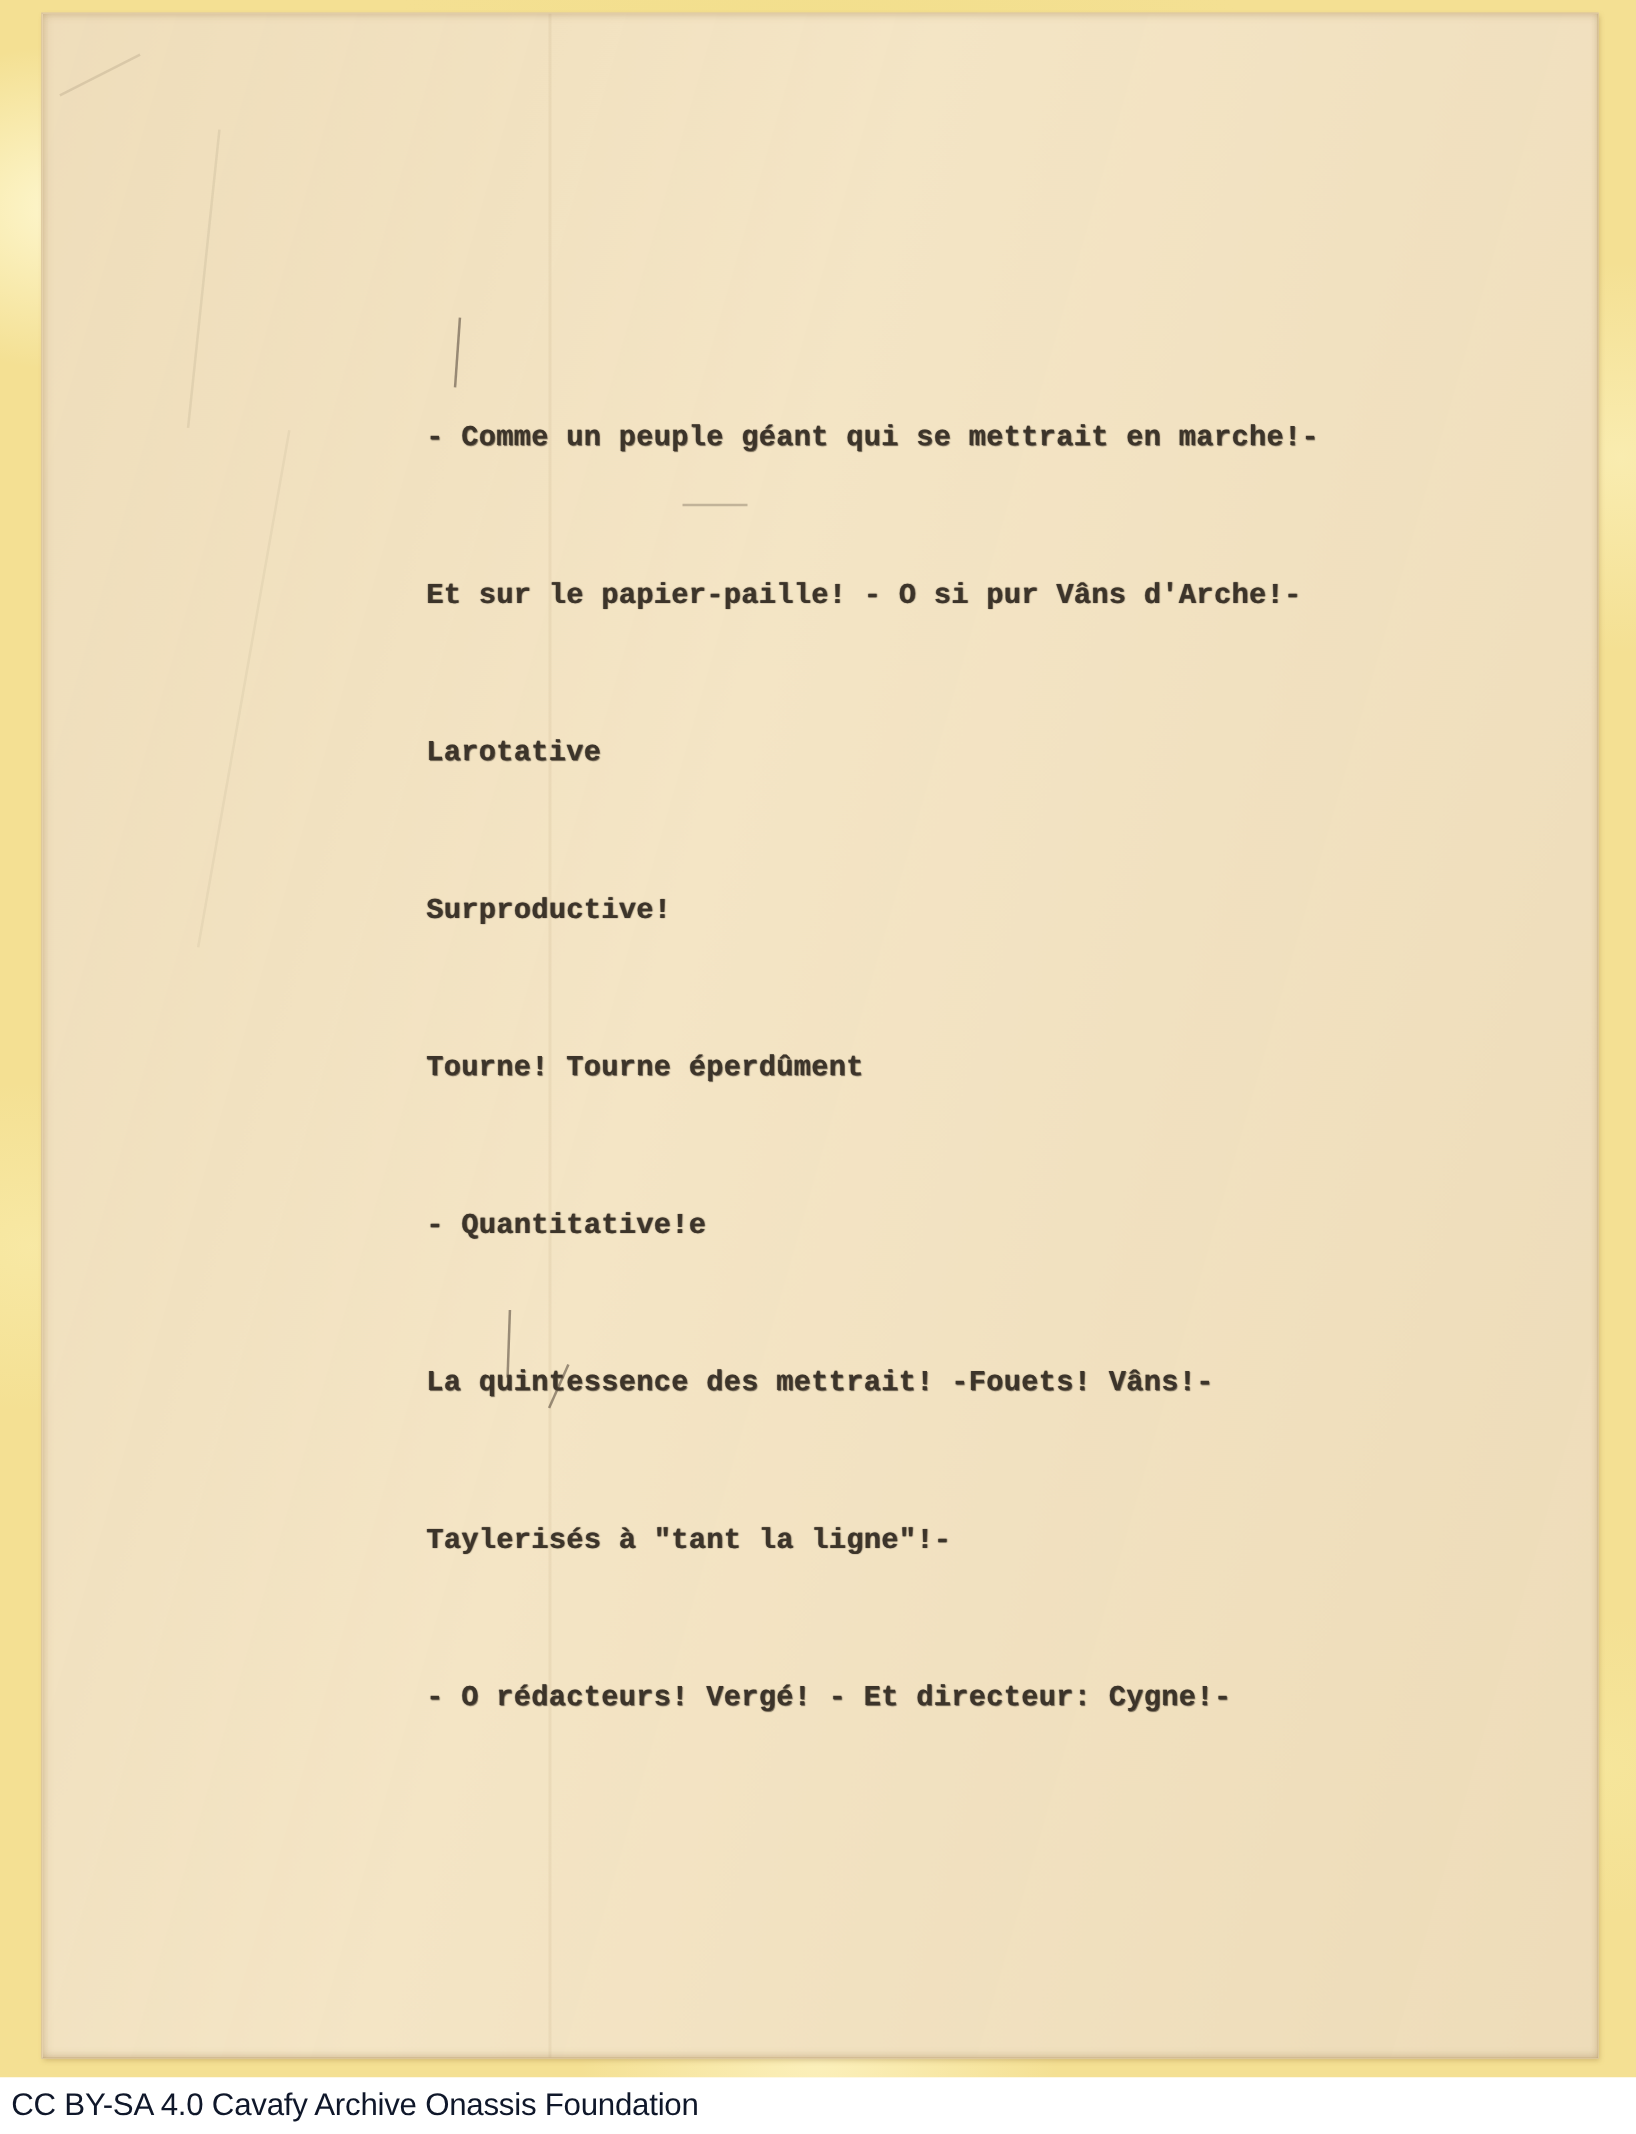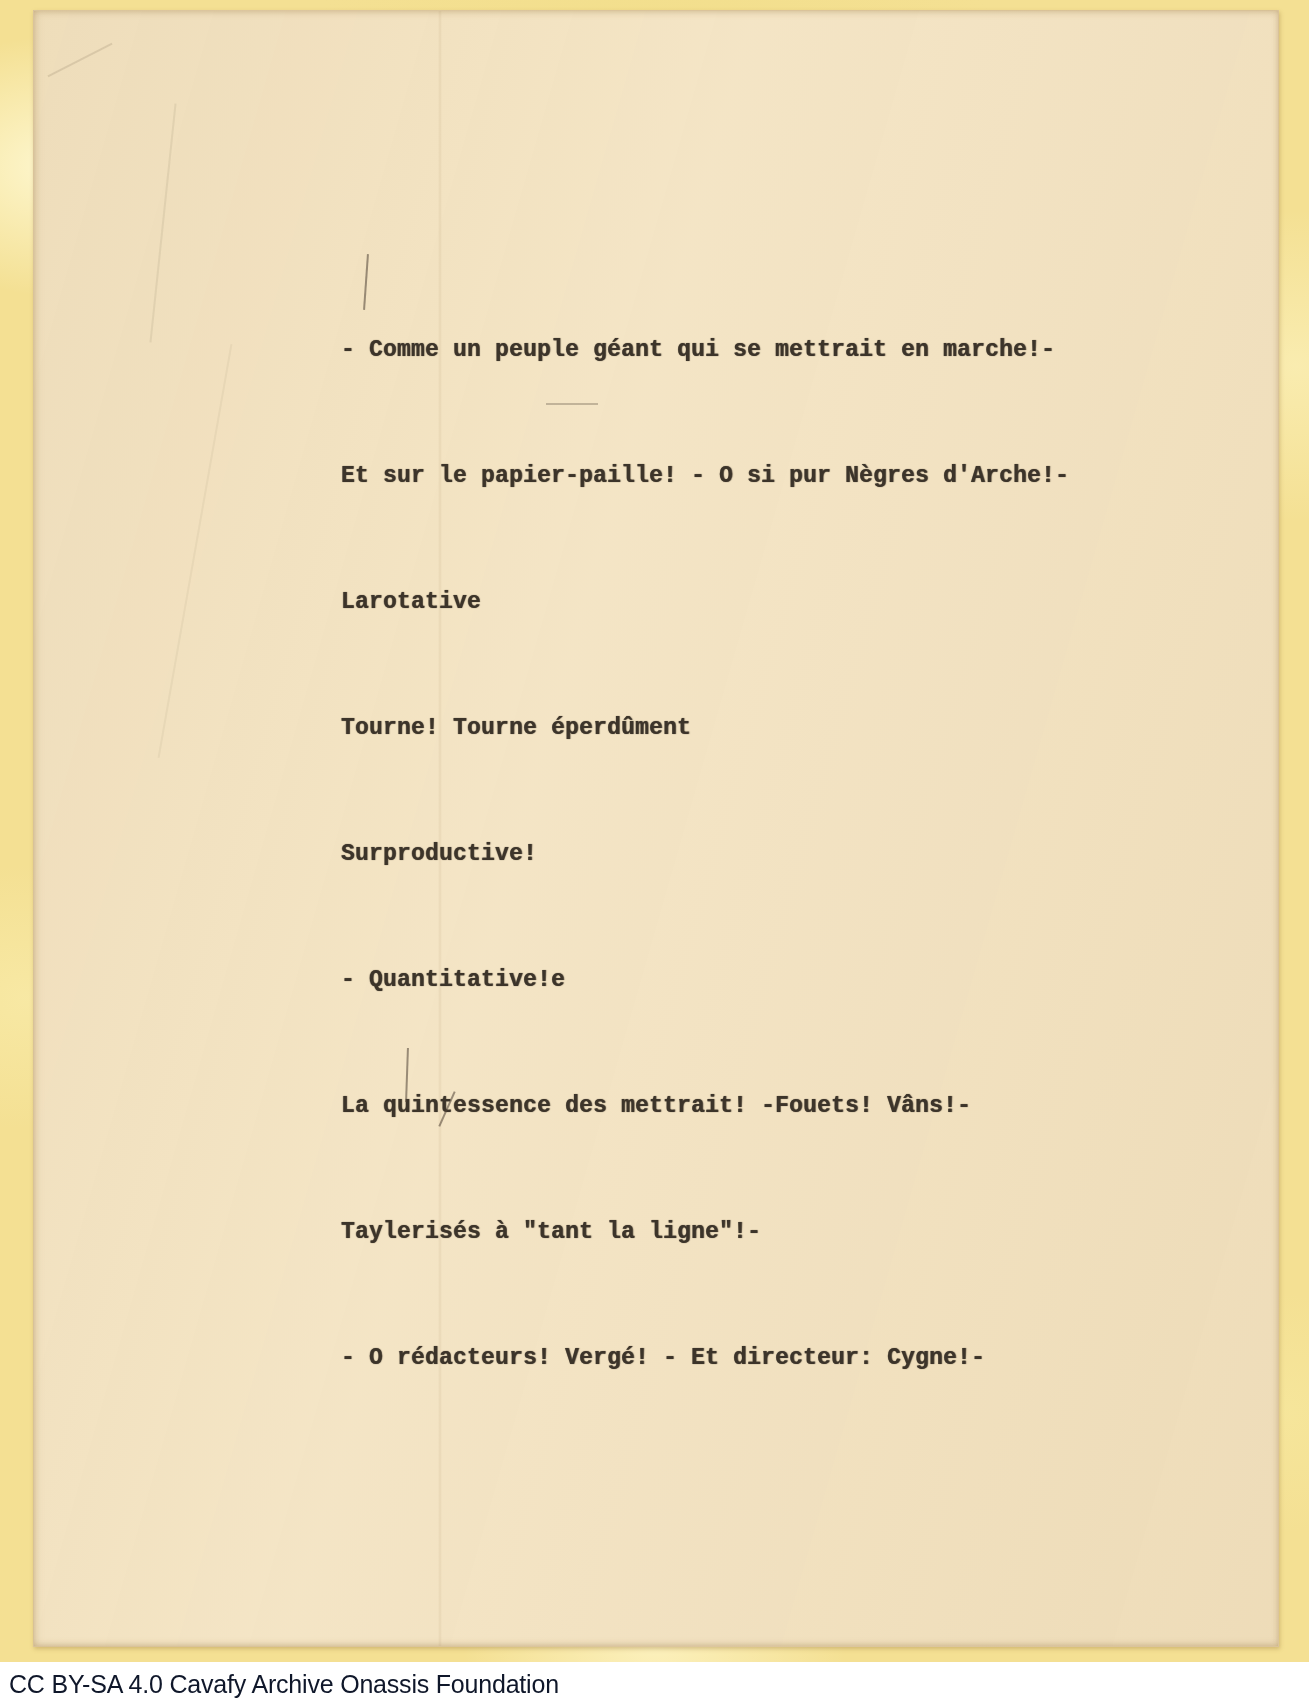--- a/index.html
+++ b/index.html
@@ -111,24 +111,24 @@
   <div class="paper">
 
     <div class="crease-vertical"></div>
     <div class="crease crease-tl-1"></div>
     <div class="crease crease-tl-2"></div>
     <div class="crease crease-tl-3"></div>
 
     <div class="poem">
       <div class="stanza stanza-1">
         <div class="line">- Comme un peuple géant qui se mettrait en marche!-</div>
-        <div class="line">Et sur le papier-paille! - O si pur Nègres d'Arche!-</div>
+        <div class="line">Et sur le papier-paille! - O si pur Vâns d'Arche!-</div>
         <div class="line">Larotative</div>
+        <div class="line">Surproductive!</div>
         <div class="line">Tourne! Tourne éperdûment</div>
-        <div class="line">Surproductive!</div>
         <div class="line">- Quantitative!e</div>
         <div class="line">La quintessence des mettrait! -Fouets! Vâns!-</div>
         <div class="line">Taylerisés à "tant la ligne"!-</div>
         <div class="line">- O rédacteurs! Vergé! - Et directeur: Cygne!-</div>
       </div>
       
       
     </div>
 
     <div class="pencil mark-larotative"></div>

